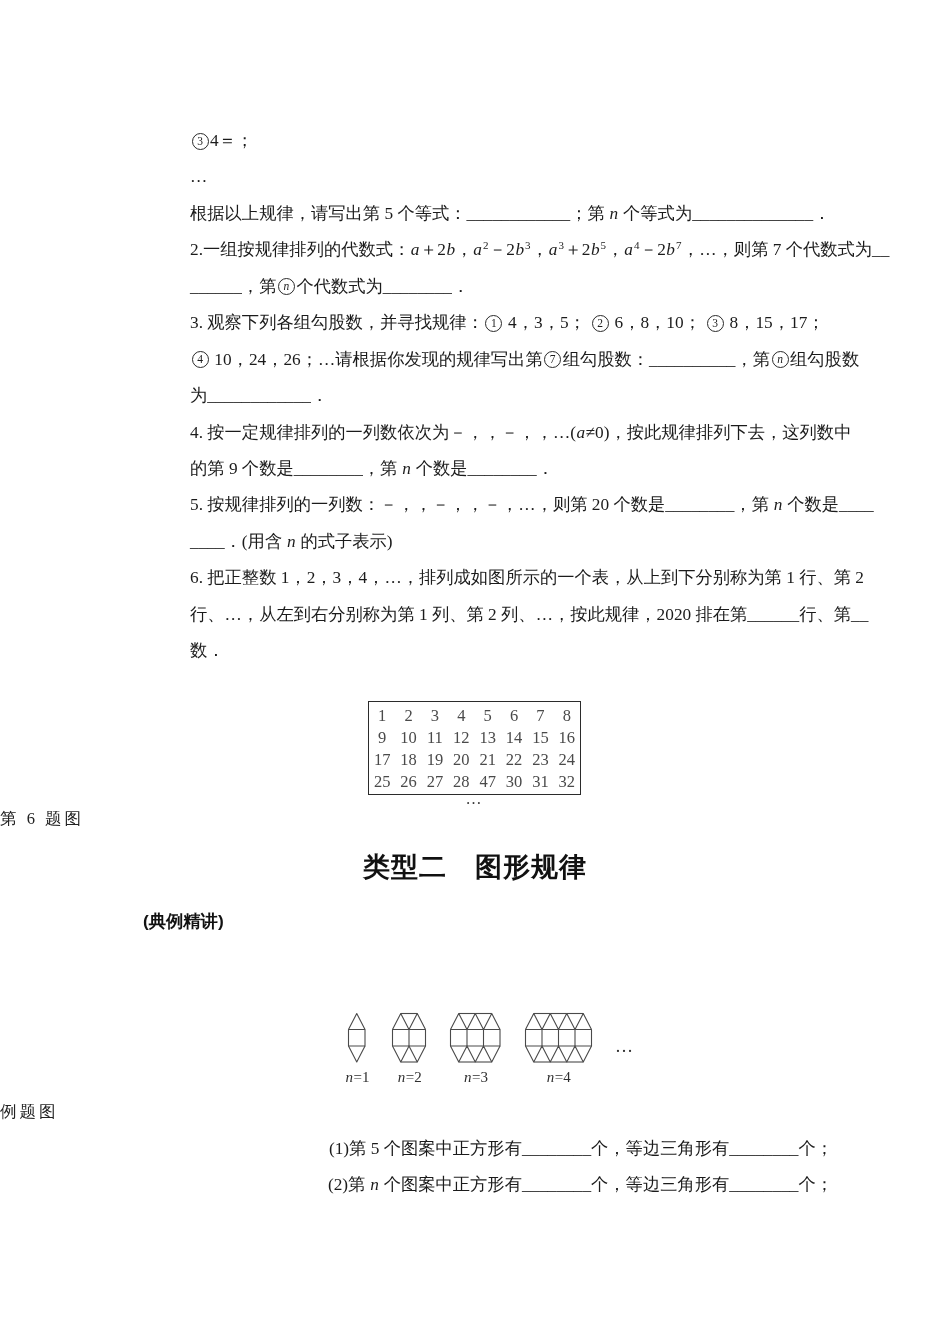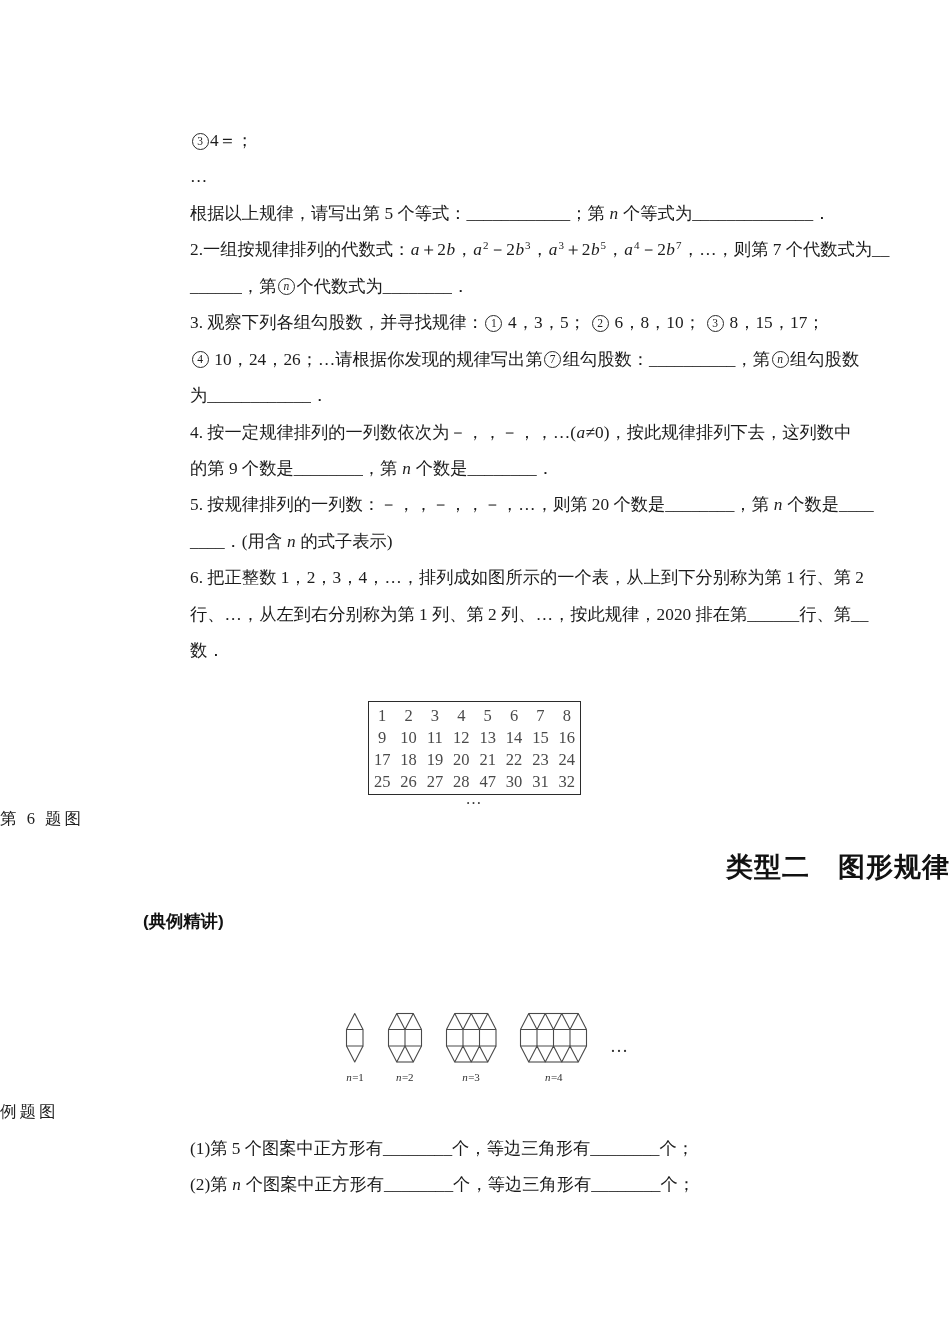--- a/index.html
+++ b/index.html
@@ -27,44 +27,44 @@
   }
   .trow{display:flex;height:22px;line-height:22px;font-size:16.5px;}
   .tcell{flex:1;text-align:center;}
   .tdots{text-align:center;height:16px;line-height:12px;font-size:16px;letter-spacing:2px;color:#3a3a3a;}
   .caption{
     position:absolute;left:0;width:950px;
     font-size:16.5px;letter-spacing:3px;color:#222;
   }
   #caption6{top:808px;}
   #heading2{
-    position:absolute;left:0;top:849px;width:950px;margin:0;text-align:right;
+    position:absolute;left:0;top:849px;width:950px;margin:0;text-align:center;
     font-family:"Liberation Sans","DejaVu Sans",sans-serif;
     font-size:27px;font-weight:700;color:#111;letter-spacing:1px;
   }
   #tagline{
     position:absolute;left:143px;top:909px;
     font-family:"Liberation Sans","DejaVu Sans",sans-serif;
     font-size:17.3px;font-weight:700;line-height:24px;color:#111;
   }
   #example-lines{top:939px;}
   .bold-sans{font-family:"Liberation Sans","DejaVu Sans",sans-serif;font-weight:700;}
   
   #figure-row{
     position:absolute;left:345px;top:1012px;display:flex;gap:22px;align-items:flex-start;
   }
   .fig-item{display:flex;flex-direction:column;align-items:center;}
   .fig-item svg{display:block;}
   .fig-label{
-    margin-top:4px;font-size:11px;color:#2e2e2e;white-space:nowrap;
+    margin-top:4px;font-size:15px;color:#2e2e2e;white-space:nowrap;
     line-height:18px;
   }
   .fig-dots{margin-top:24px;font-size:18px;letter-spacing:3px;color:#333;}
   #caption-ex{top:1101px;}
-  #subq{top:1131px;}
+  #subq{top:1131px;text-align:right;}
 </style>
 </head>
 <body>
 
 <div class="page">
 
   <div id="body-lines" class="textcol">
       <div class="line"><span class="circ"><span class="inner ">3</span></span><span class="">4＝；</span></div>
       <div class="line"><span class="">…</span></div>
       <div class="line"><span class="">根据以上规律，请写出第 5 个等式：</span><span class="">____________</span><span class="">；第 </span><span class="var">n</span><span class=""> 个等式为</span><span class="">______________</span><span class="">．</span></div>

